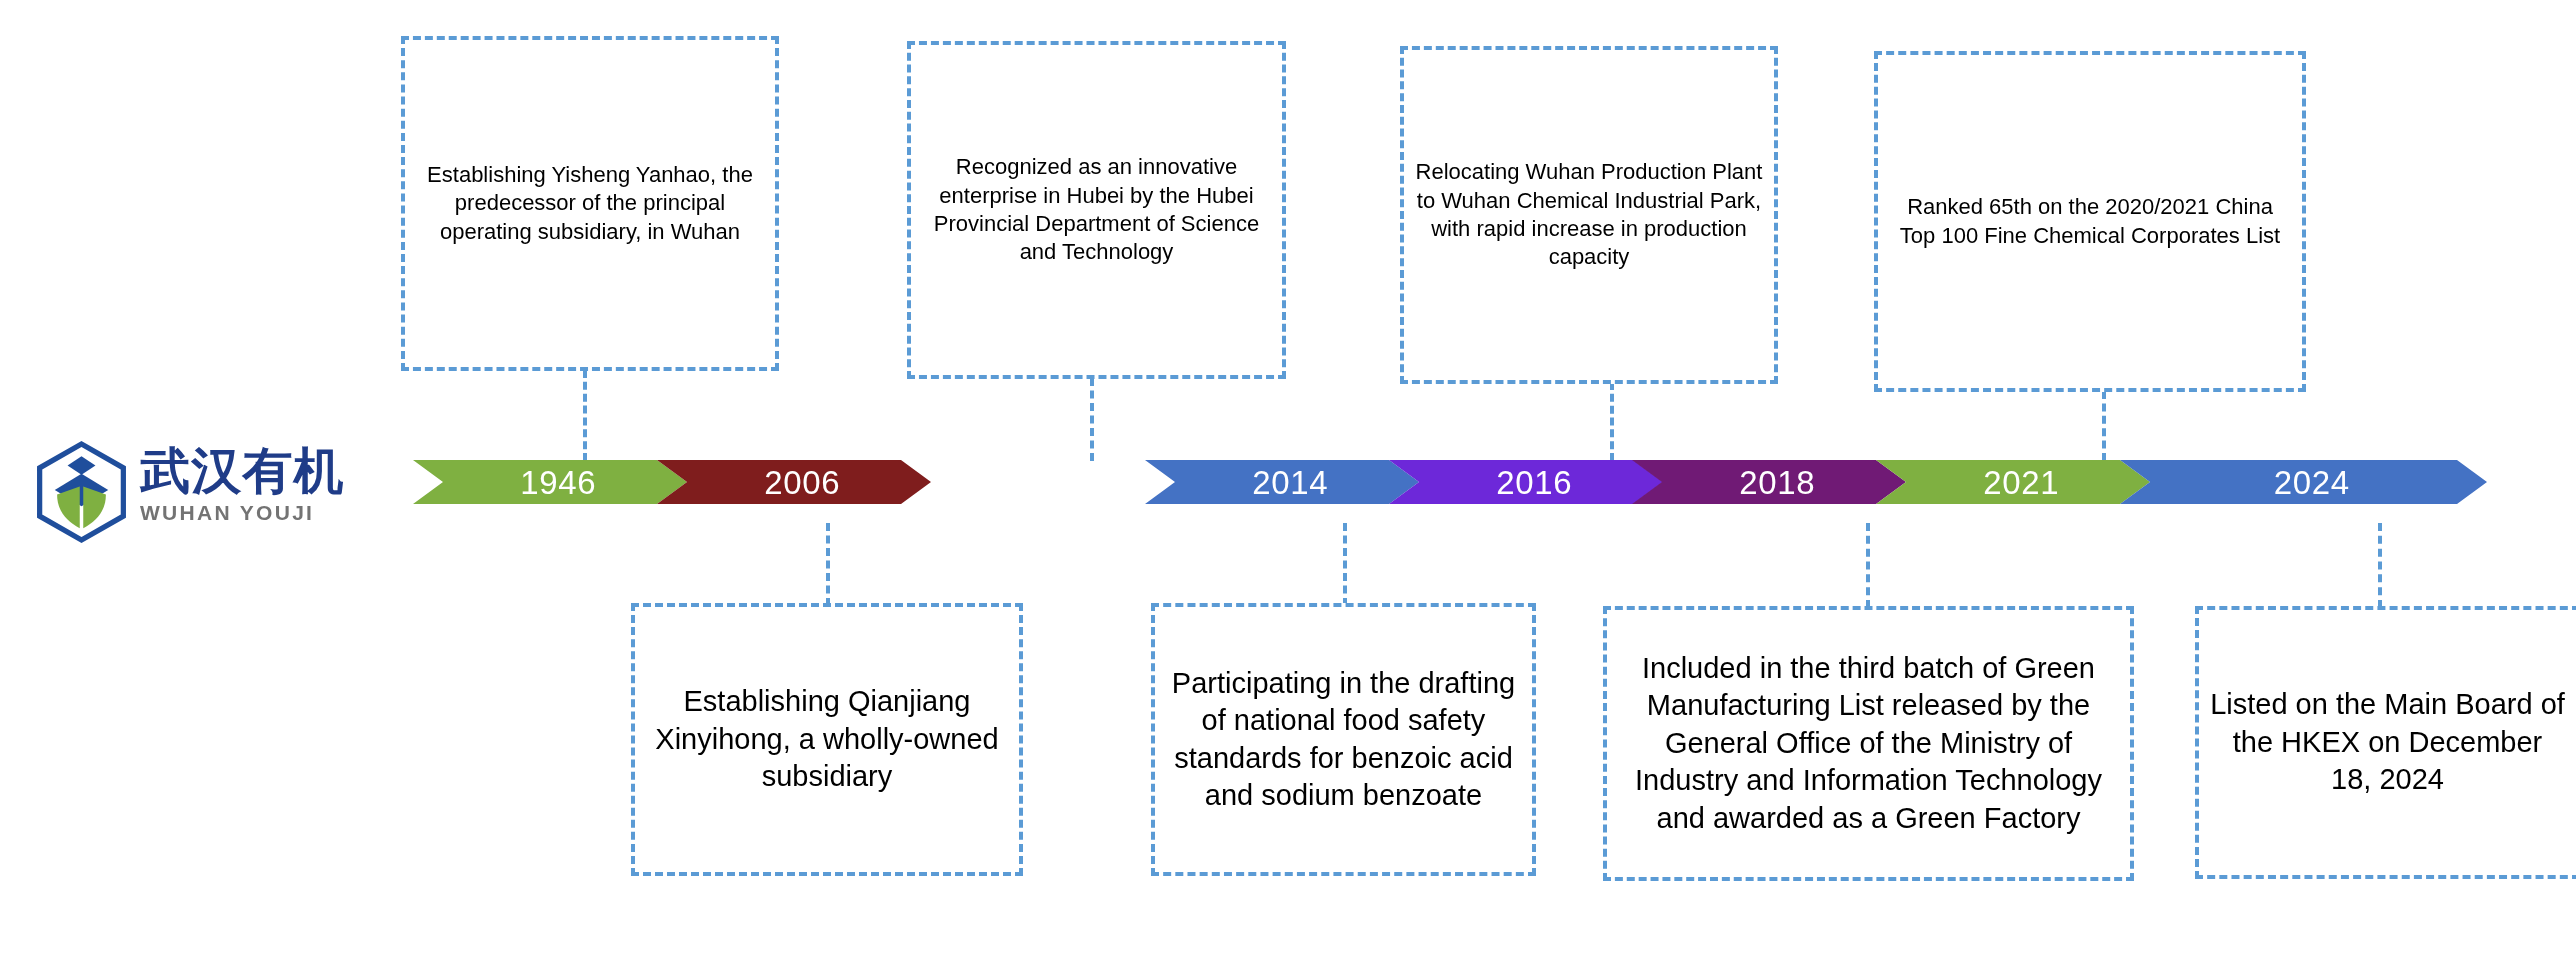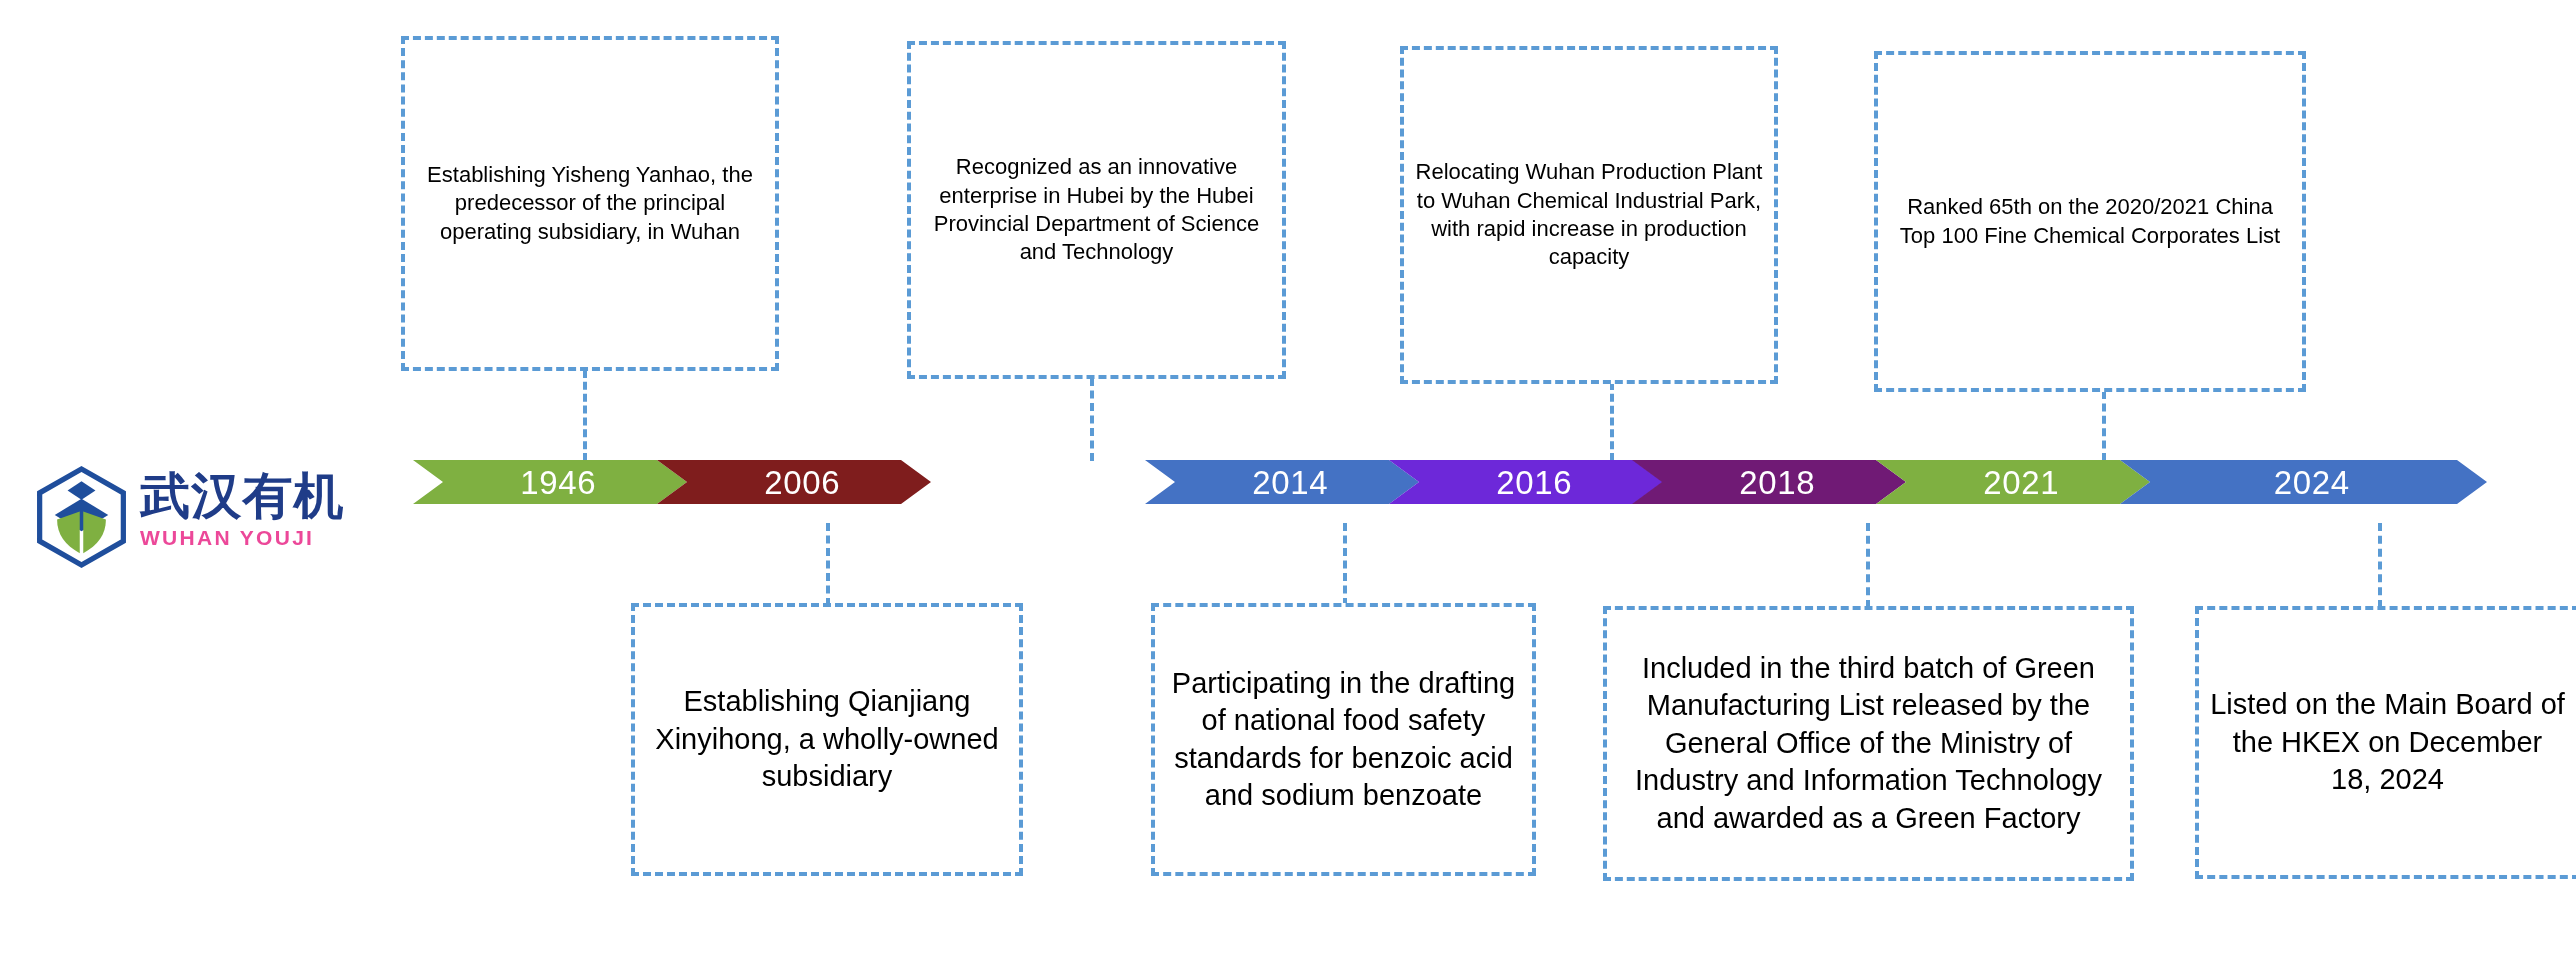--- a/index.html
+++ b/index.html
@@ -16,21 +16,20 @@
     font-family: "Liberation Sans", sans-serif;
   }
 
   
   #logo-block {
     position: absolute;
     left: 23px;
     top: 441px;
     width: 373px;
     height: 102px;
-    margin-top: 25px;
   }
   #logo-mark {
     position: absolute;
     left: 11.7px;
     top: 0px;
     width: 93px;
     height: 102px;
   }
   #logo-wordmark {
     position: absolute;
@@ -46,21 +45,21 @@
     color: #1F3C88;
     letter-spacing: 1.2px;
     line-height: 1;
     margin: 0;
     white-space: nowrap;
   }
   .logo-en {
     font-family: "Liberation Sans", sans-serif;
     font-size: 21px;
     font-weight: 700;
-    color: #ec4899;
+    color: #737373;
     letter-spacing: 2.3px;
     margin: 5.8px 0 0 0;
     white-space: nowrap;
   }
 
   
   #timeline-bar {
     position: absolute;
     left: 413px;
     top: 460px;

